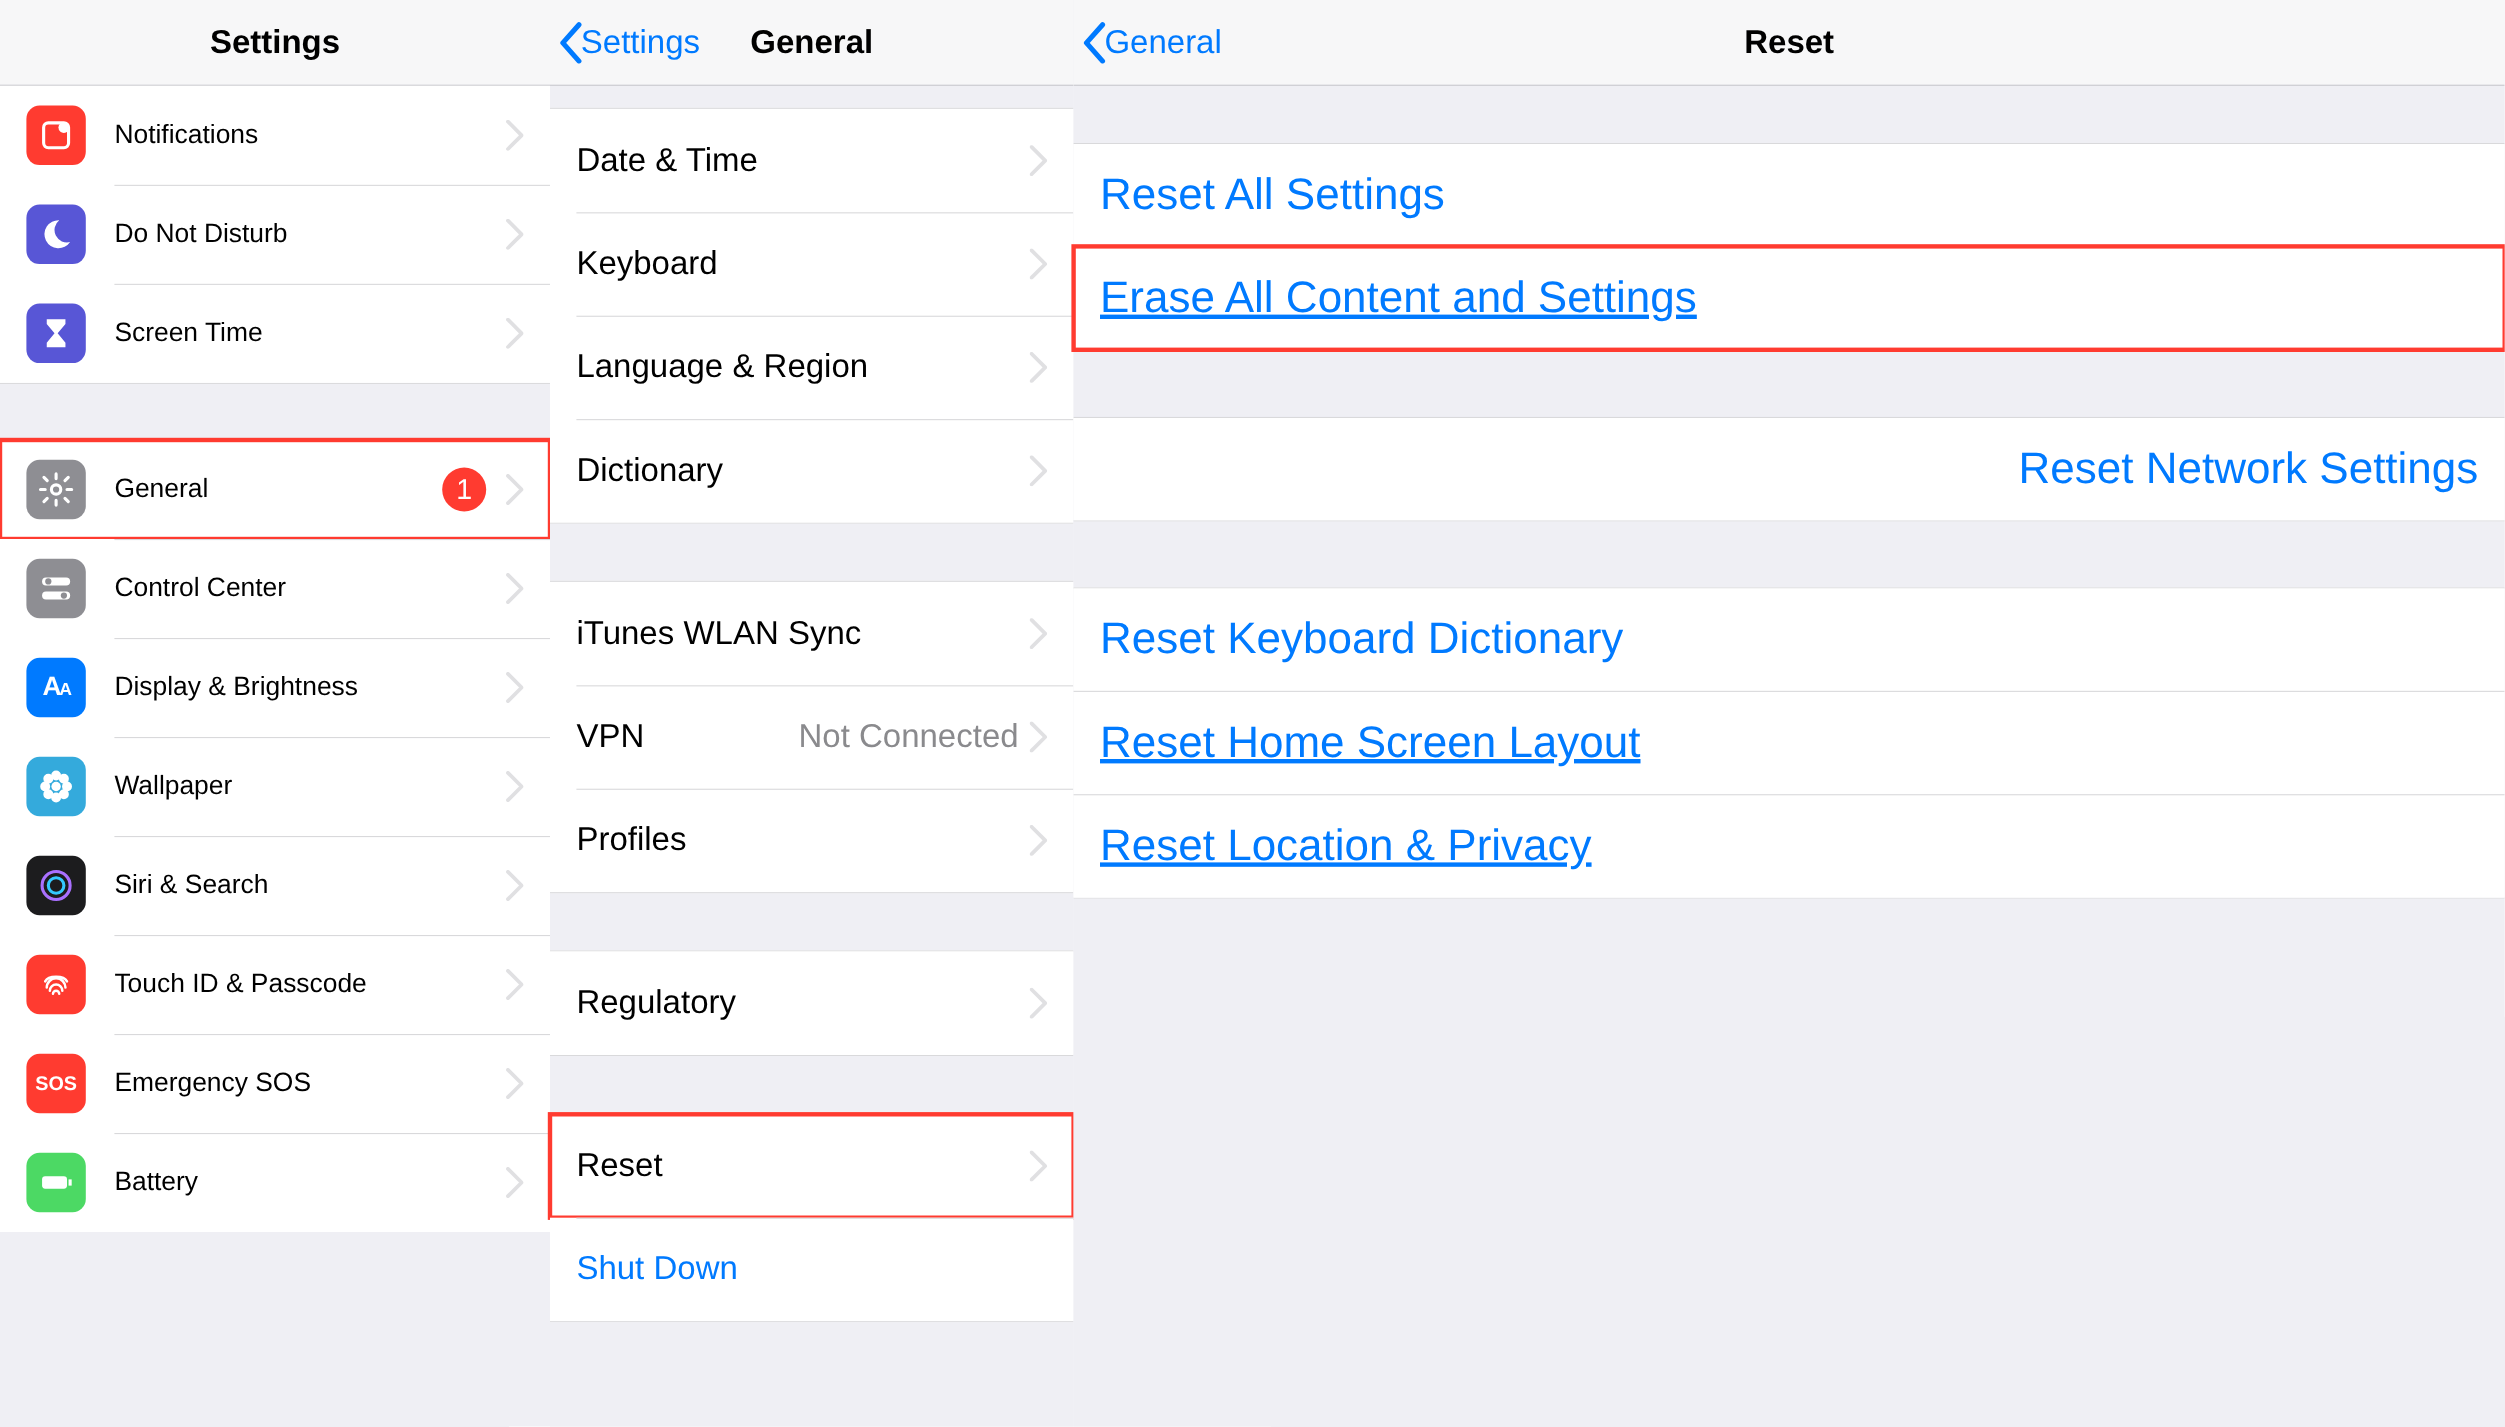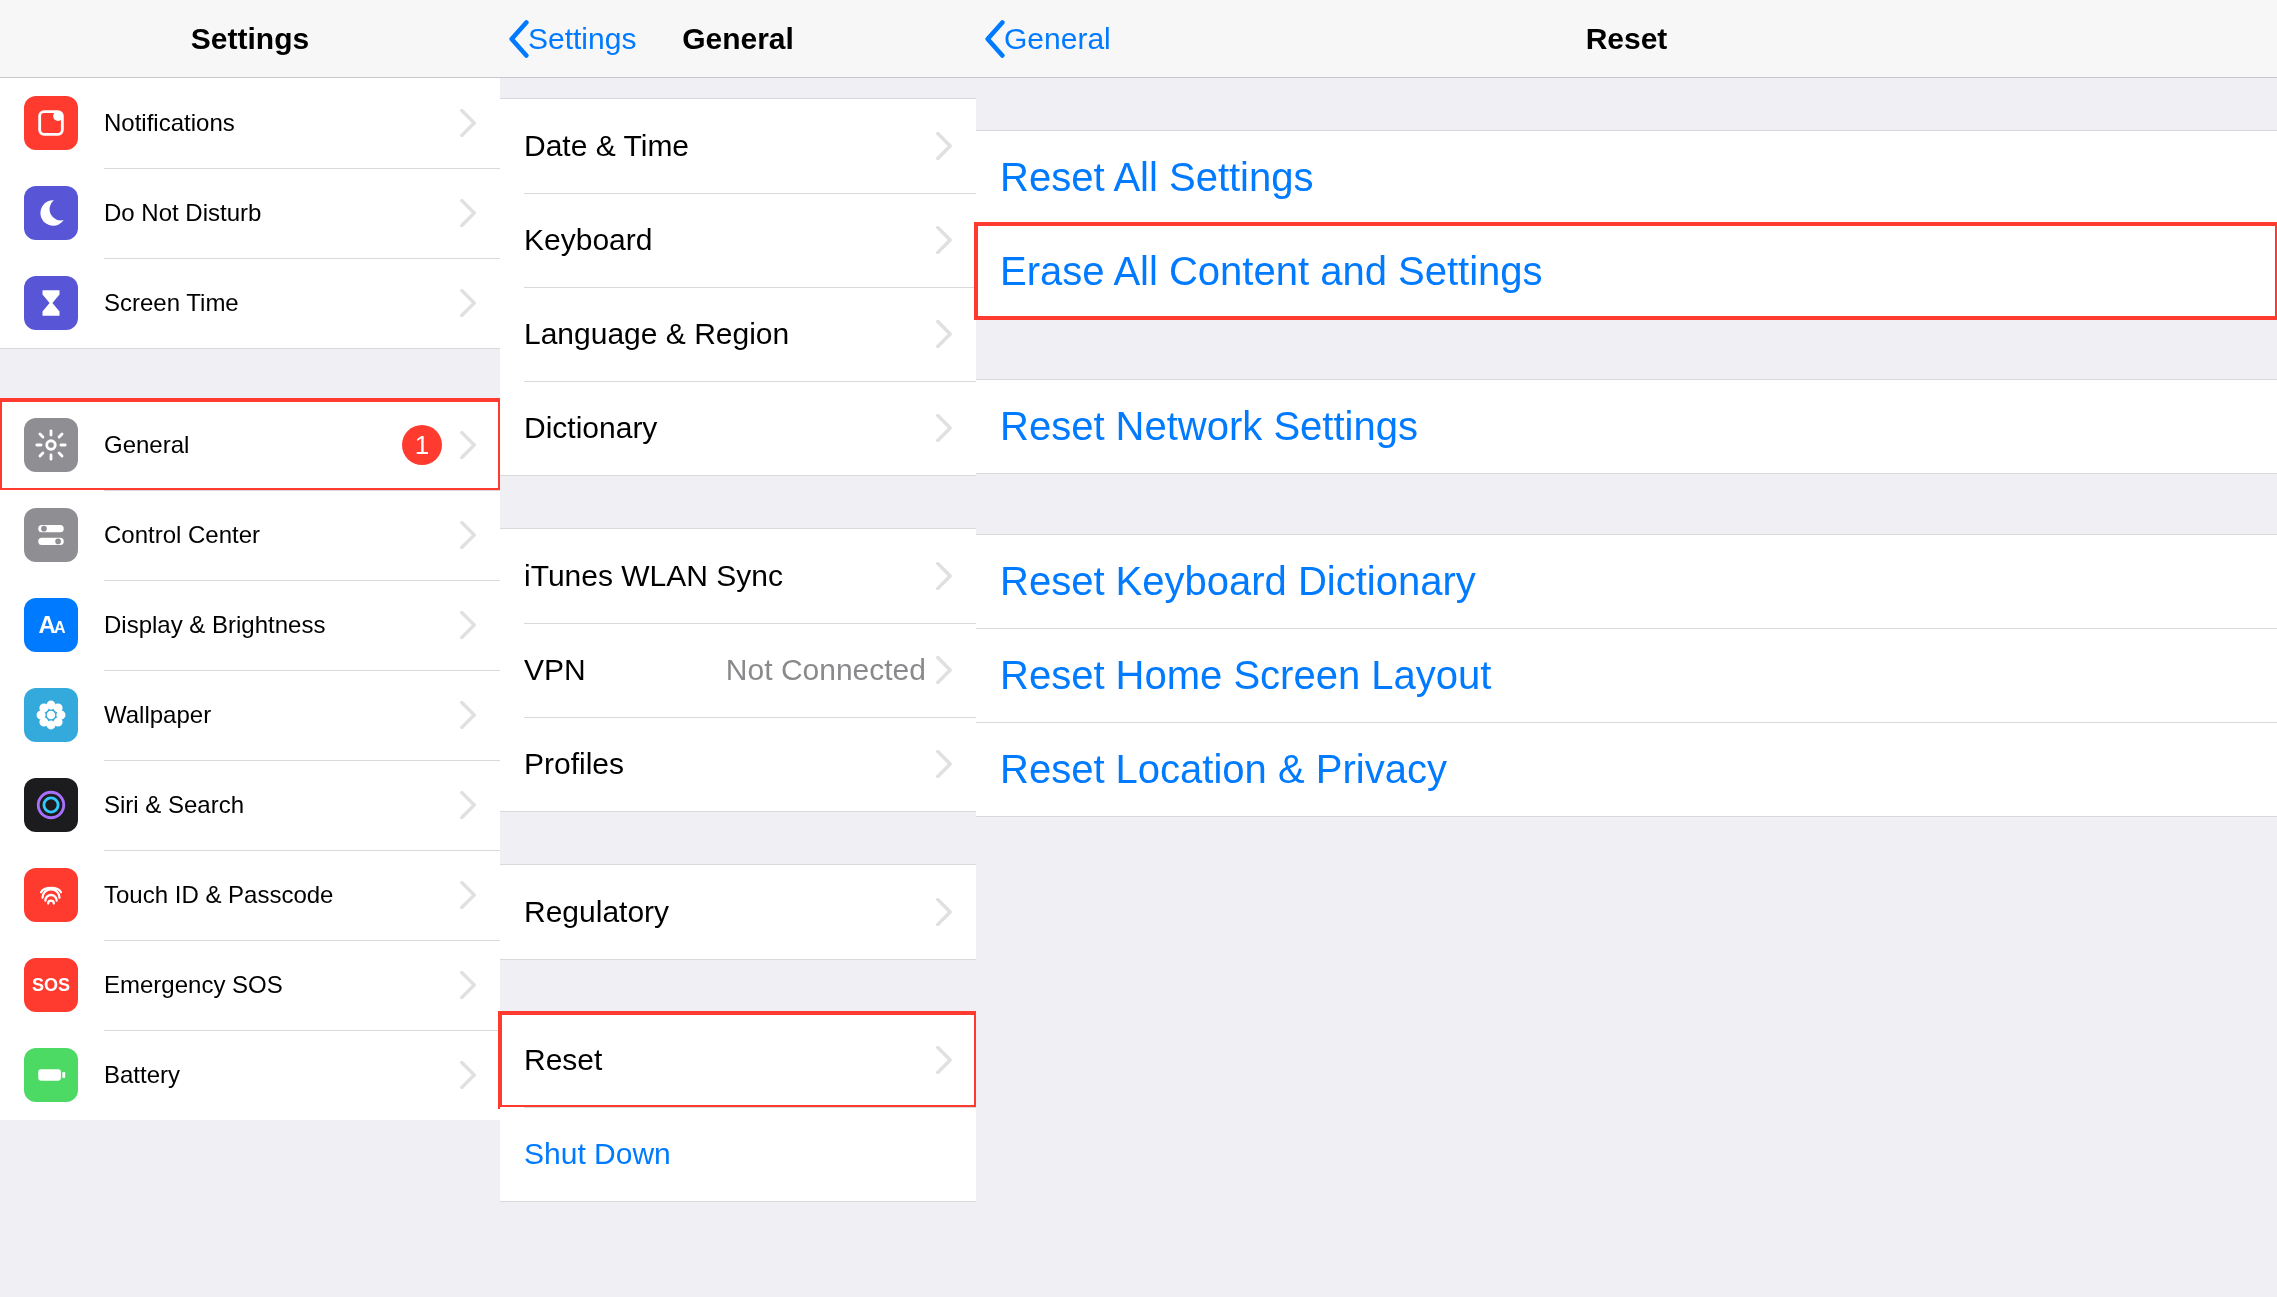--- a/index.html
+++ b/index.html
@@ -109,21 +109,21 @@
   }
 
   
   .linkrow {
     padding: 24px 24px;
     font-size: 40px;
     color: #007aff;
     background: #fff;
     position: relative;
   }
-  .linkrow + .linkrow { border-top: 1px solid #d9d9db; }
+  .linkrow + .linkrow { border-top: 1px solid #d9d9db; text-decoration: underline; }
 
   
   .ic-red    { background:#ff3b30; }
   .ic-pink   { background:#ff2d55; }
   .ic-purple { background:#5856d6; }
   .ic-indigo { background:#5856d6; }
   .ic-gray   { background:#8e8e93; }
   .ic-blue   { background:#007aff; }
   .ic-cyan   { background:#34aadc; }
   .ic-black  { background:#1c1c1e; }
@@ -426,21 +426,21 @@
         </svg>
       <span>General</span>
     </div>
     <div class="title">Reset</div>
   </div>
   <div class="list" id="pane3-list" style="padding-top:52px;">
       <div class="group">
         <div class="linkrow"><span>Reset All Settings</span></div>
         <div class="linkrow highlight"><span>Erase All Content and Settings</span></div>
       </div>
-      <div class="group" style="margin-top: 60px;">
+      <div class="group" style="margin-top: 60px; text-align: right;">
         <div class="linkrow"><span>Reset Network Settings</span></div>
       </div>
       <div class="group" style="margin-top: 60px;">
         <div class="linkrow"><span>Reset Keyboard Dictionary</span></div>
         <div class="linkrow"><span>Reset Home Screen Layout</span></div>
         <div class="linkrow"><span>Reset Location &amp; Privacy</span></div>
       </div>
     </div>
   <div class="footer-fill"></div>
 </div>

